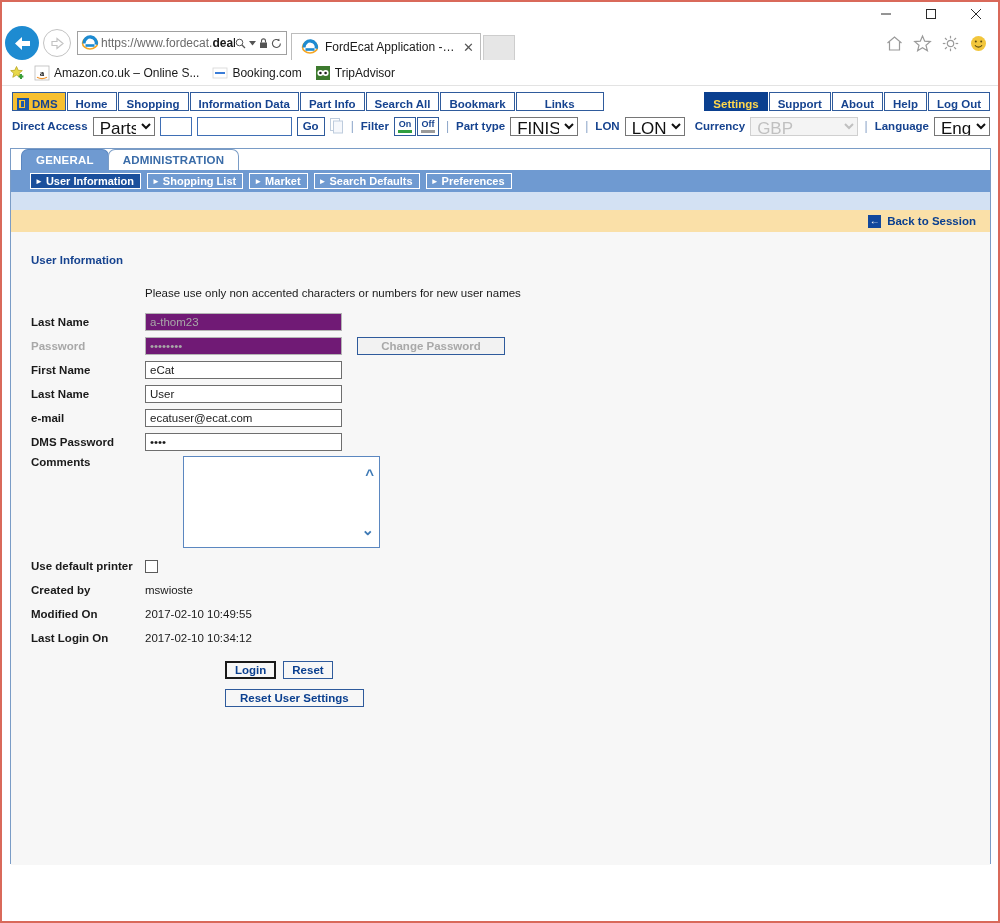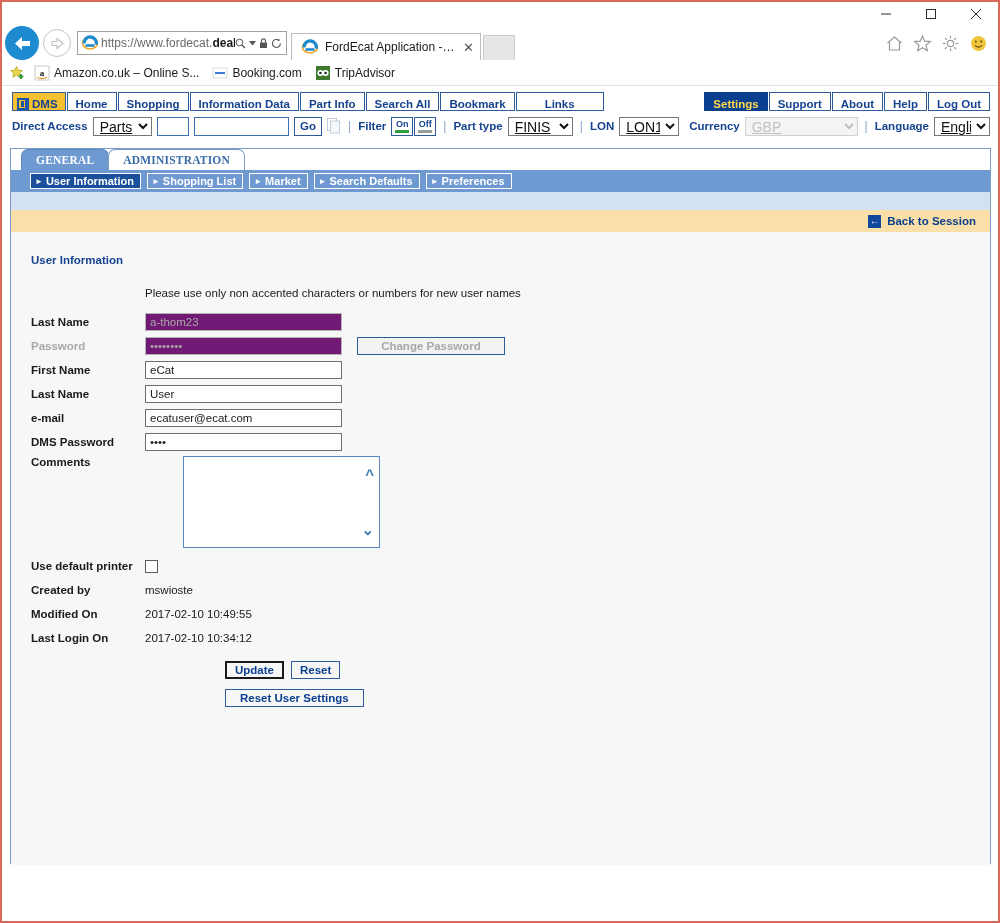--- a/index.html
+++ b/index.html
@@ -198,23 +198,22 @@
   }
   .tblabel {
     font-size: 11.5px; font-weight: 700; color: #16438f;
     white-space: nowrap;
   }
   .tbsel {
     height: 19px; box-sizing: border-box;
     border: 1px solid #767676;
     background: #ffffff;
     font-family: "Liberation Sans", sans-serif;
-    font-size: 14px; color: #111;
+    font-size: 17px; color: #111;
     padding: 0 2px;
-    text-decoration: underline;
   }
   .tbsel.disabled { background: #f0f0f0; color: #a6a6a6; border-color: #bdbdbd;}
   .tbinput {
     height: 19px; box-sizing: border-box;
     border: 1px solid #3f6fb5;
     background: #ffffff;
     font-size: 11.5px;
     padding: 0 3px;
     font-family: "Liberation Sans", sans-serif;
   }
@@ -261,21 +260,20 @@
   .ptab {
     height: 21px; box-sizing: border-box;
     border: 1px solid #7a9cc6;
     border-bottom: none;
     border-top-left-radius: 7px; border-top-right-radius: 7px;
     display: flex; align-items: center; justify-content: center;
     padding: 0 14px;
     font-size: 11.5px; font-weight: 700;
     letter-spacing: .2px;
     margin-right: -1px;
-    font-family: Liberation Serif, serif;
   }
   .ptab.active { background: #6f9ad1; color: #ffffff; border-color: #5b87c0;}
   .ptab.inactive { background: #ffffff; color: #3a6ca8; }
 
   .subtabs {
     background: #6f9ad1;
     height: 22px;
     display: flex; align-items: center;
     padding-left: 19px;
     gap: 6px;
@@ -749,21 +747,21 @@
           <div class="fvalue">2017-02-10 10:49:55</div>
         </div>
 
         <div class="frow">
           <div class="flabel">Last Login On</div>
           <div class="fvalue">2017-02-10 10:34:12</div>
         </div>
 
         <div class="btnrow" style="margin-top:11px;">
           <div class="fbtn focused">
-              <span>Update</span>
+              <span>Login</span>
             </div>
           <div class="fbtn">
               <span>Reset</span>
             </div>
         </div>
 
         <div class="btnrow" style="margin-top:10px;">
           <div class="fbtn" style="padding:0 14px;">
               <span>Reset User Settings</span>
             </div>

